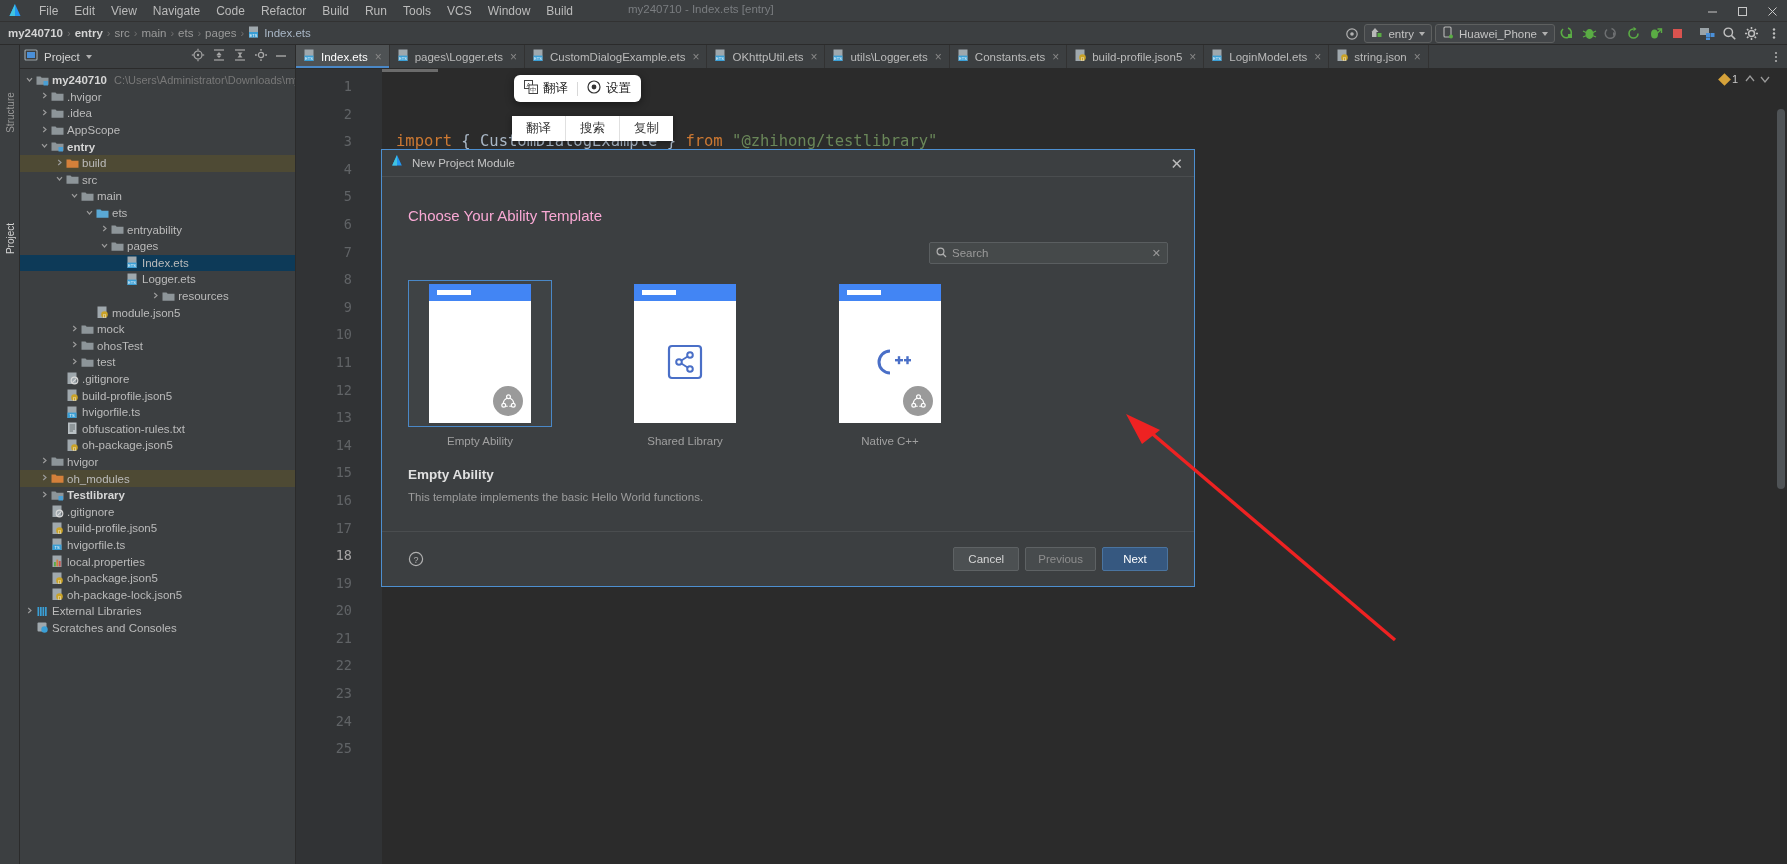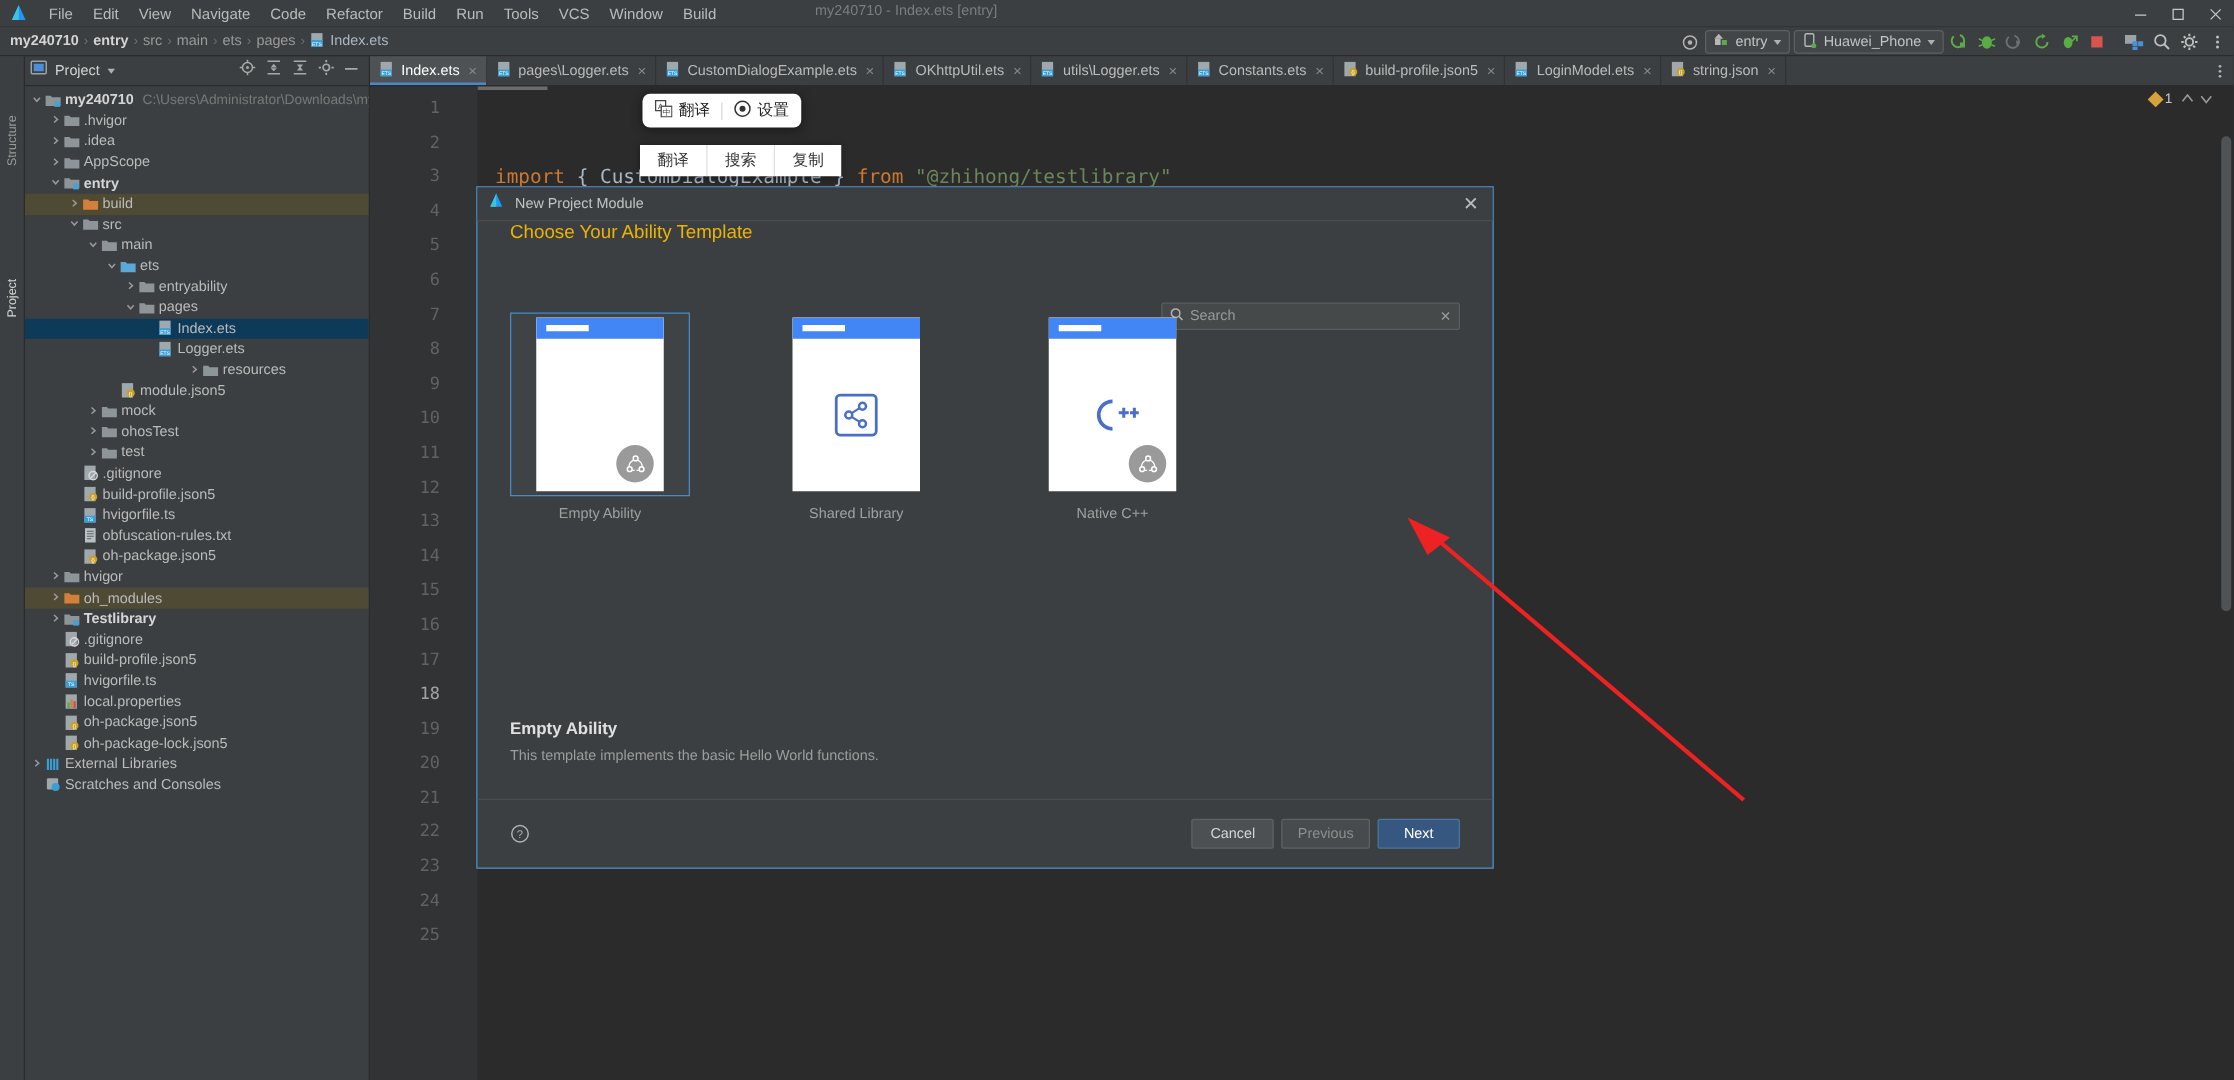--- a/index.html
+++ b/index.html
@@ -21,21 +21,21 @@
     width: 16px; height: 16px; margin: 0 8px 0 7px; flex: none;
     position: relative;
   }
   .logo-ds svg { display: block; }
   .menu { display: flex; align-items: center; gap: 0px; }
   .menu-item {
     font-size: 12px; color: #bbbbbb; padding: 2px 8px; line-height: 16px;
     white-space: nowrap;
   }
   .win-title {
-    position: absolute; left: 652px; top: 3px;
+    position: absolute; left: 628px; top: 3px;
     font-size: 11.5px; color: #7a7d80;
   }
   .win-ctrl { position: absolute; right: 0; top: 0; display: flex; height: 22px; }
   .win-btn { width: 30px; height: 22px; display: flex; align-items: center; justify-content: center; }
   .win-btn svg { display:block; }
 
   
   .navbar {
     height: 23px; background: #3c3f41; display: flex; align-items: center;
     position: relative; border-bottom: 1px solid #2b2b2b;
@@ -151,32 +151,32 @@
     box-shadow: 0 1px 6px rgba(0,0,0,.4);
   }
   .tr-bar div {
     padding: 4px 14px; font-size: 12.5px; color: #333;
     border-right: 1px solid #e0e0e0;
   }
   .tr-bar div:last-child { border-right: none; }
 
   
   .modal {
-    position: absolute; left: 381px; top: 149px; width: 814px; height: 546px;
+    position: absolute; left: 381px; top: 149px; width: 814px; height: 438px;
     background: #3c3f41; border: 1px solid #4d8fd0; z-index: 80;
     display: flex; flex-direction: column;
   }
   .m-title {
     height: 27px; display: flex; align-items: center; padding: 0 8px; gap: 8px;
     background: #3c3f41; border-bottom: 1px solid #4a4d4f;
   }
   .m-title-text { font-size: 11.5px; color: #c4c4c4; }
   .m-close { margin-left: auto; font-size: 15px; color: #bcbcbc; line-height: 1; padding: 0 3px;}
   .m-body { flex: 1; padding: 0 26px; position: relative; }
-  .m-h1 { font-size: 15px; color: #eab308; }
+  .m-h1 { font-size: 15px; color: #f9a8d4; margin-top: 30px; }
 
   .m-search {
     position: absolute; right: 26px; top: 65px; width: 239px; height: 22px;
     background: #45494a; border: 1px solid #5a5e60; border-radius: 2px;
     display: flex; align-items: center; padding: 0 6px; gap: 5px;
   }
   .m-search input {
     flex: 1; background: transparent; border: none; outline: none;
     color: #bdbdbd; font-size: 11.5px; font-family: "Liberation Sans", sans-serif;
   }

